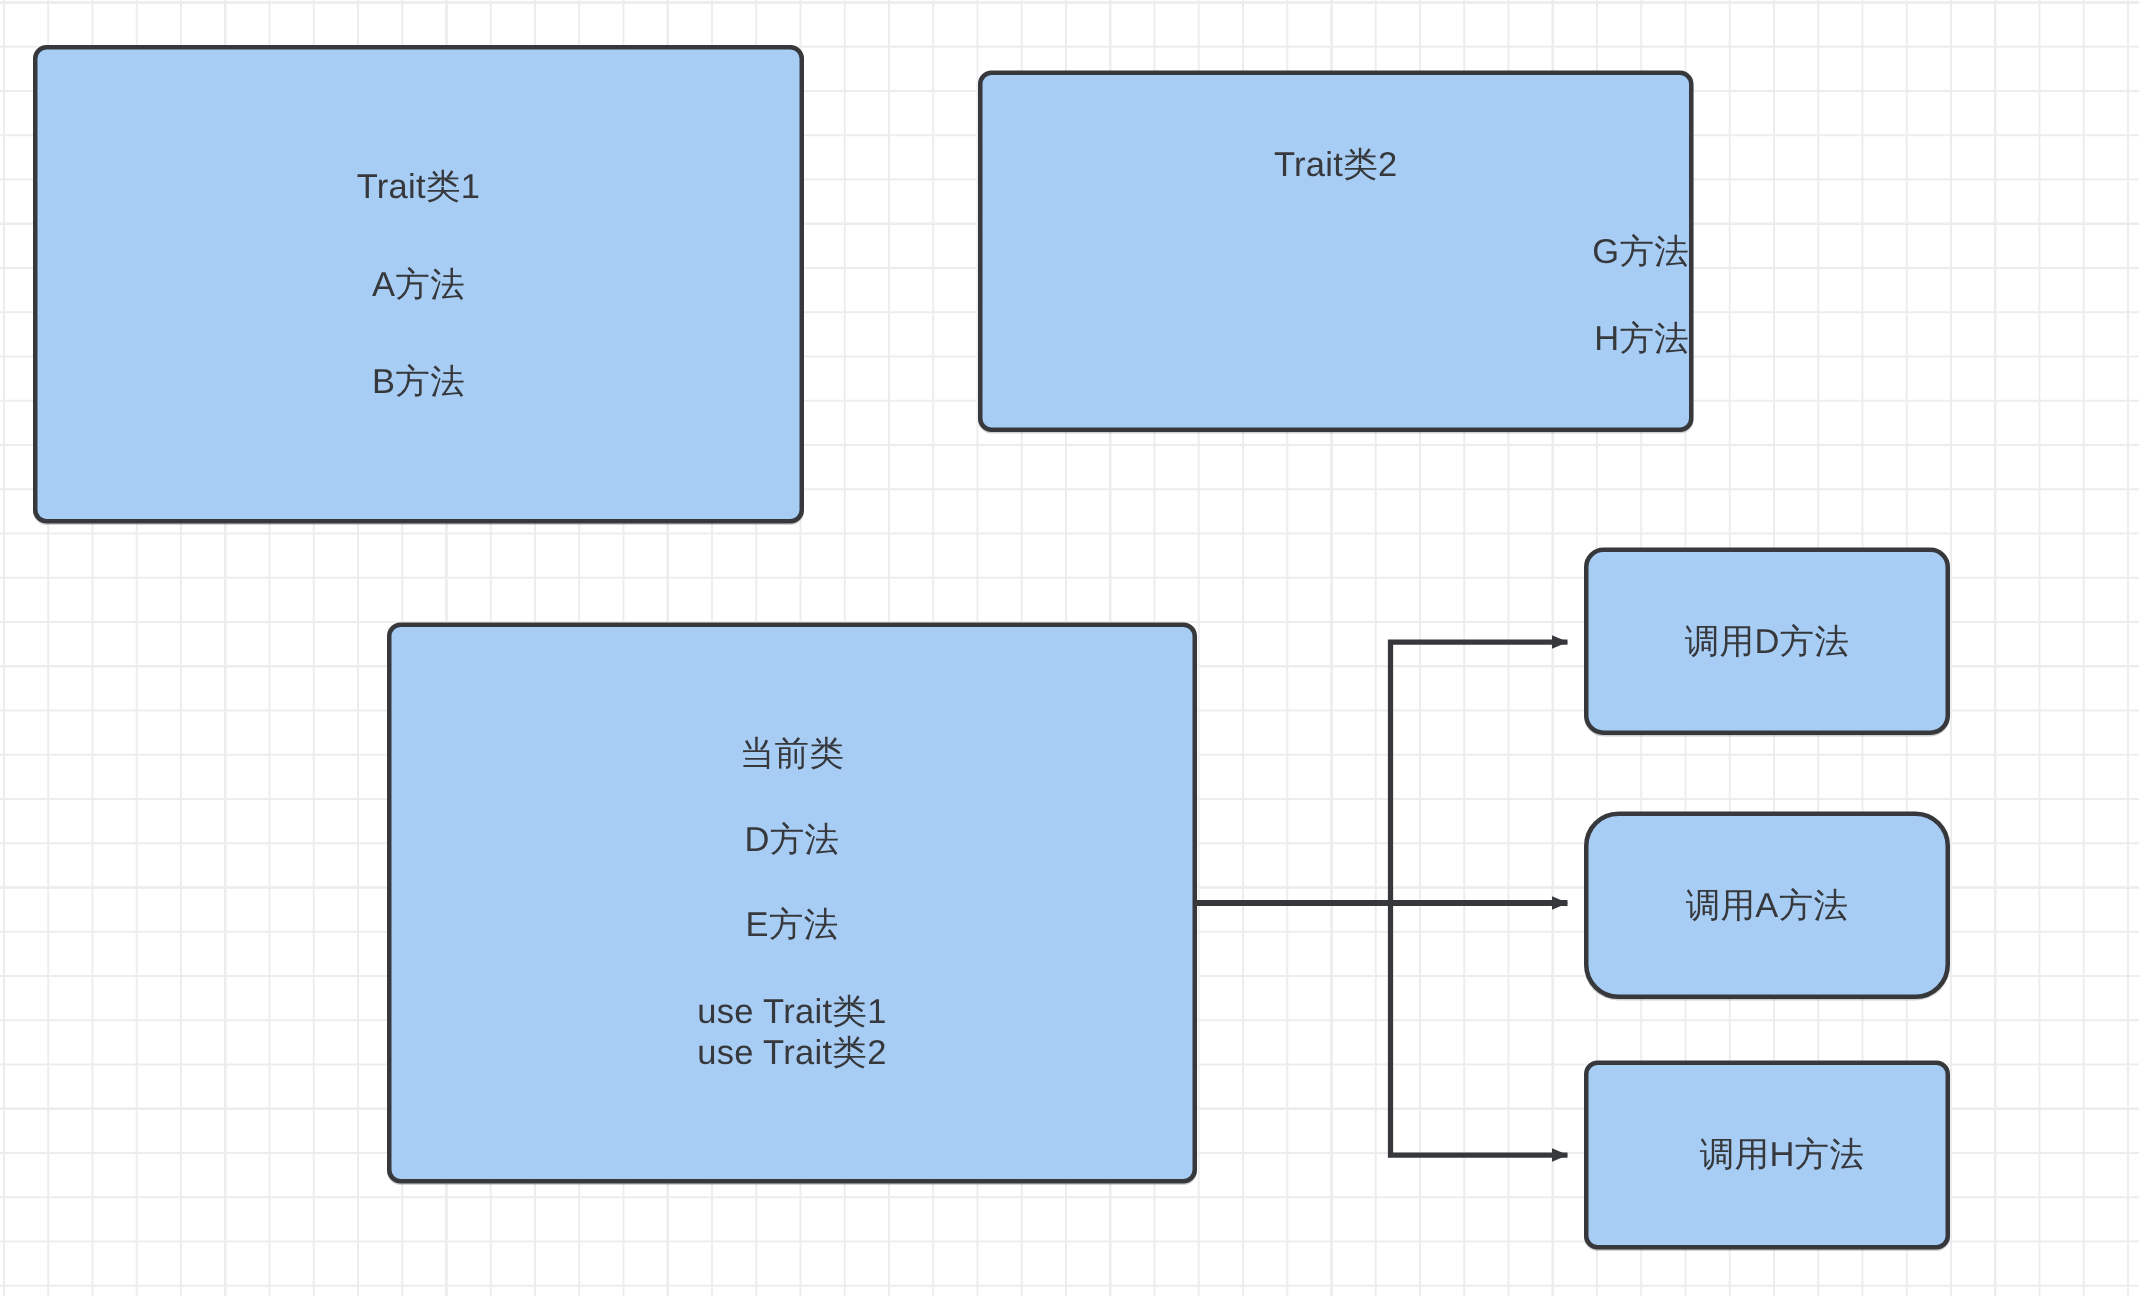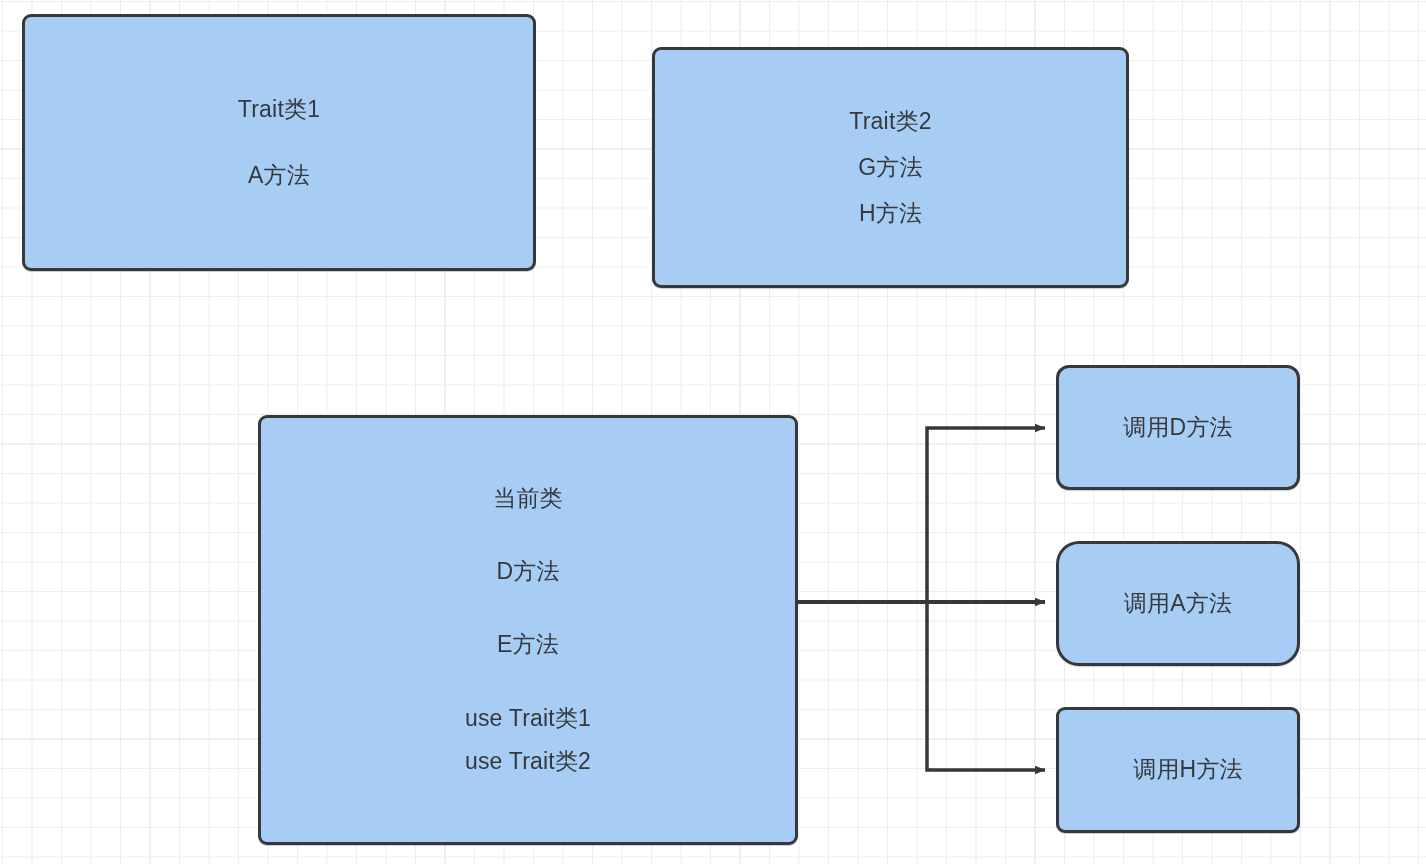--- a/index.html
+++ b/index.html
@@ -66,29 +66,29 @@
   
   .node.spaced .line + .line {
     margin-top: 40px;
   }
   .node.spaced .line.tight {
     margin-top: 0;
     text-align: center;
   }
   
   #node-trait1 {
-    left: 22px;  top: 14px;  width: 514px;  height: 257px;
+    left: 22px;  top: 30px;  width: 514px;  height: 319px;
   }
   #node-trait1 .line + .line { margin-top: 40px; }
   #node-trait2 {
     left: 652px; top: 47px;  width: 477px;  height: 241px;
   }
-  #node-trait2 .line + .line { margin-top: 21px; }
+  #node-trait2 .line + .line { margin-top: 33px; text-align: right; }
   #node-current {
-    left: 258px; top: 415px; width: 540px;  height: 430px; gap: 16px;
+    left: 258px; top: 415px; width: 540px;  height: 374px;
   }
   #node-current .line + .line { margin-top: 32px; }
   #node-current .line.tight { margin-top: 2px; }
   #node-call-d {
     left: 1056px; top: 365px; width: 244px; height: 125px; border-radius: 13px;
   }
   #node-call-a {
     left: 1056px; top: 541px; width: 244px; height: 125px; border-radius: 23px;
   }
   #node-call-h {
@@ -110,20 +110,21 @@
     <path d="M 798,602 L 1045,602" fill="none" stroke="#36383c" stroke-width="4" marker-end="url(#arrowhead)"></path>
 
     <path d="M 927,602 L 927,428 L 1045,428" fill="none" stroke="#36383c" stroke-width="3.5" stroke-linejoin="miter" marker-end="url(#arrowhead)"></path>
 
     <path d="M 927,602 L 927,770 L 1045,770" fill="none" stroke="#36383c" stroke-width="3.5" stroke-linejoin="miter" marker-end="url(#arrowhead)"></path>
   </svg>
 
   <div class="node spaced" id="node-trait1">
     <span class="line">Trait类1</span>
     <span class="line">A方法</span>
+    <span class="line">B方法</span>
   </div>
 
   <div class="node spaced" id="node-trait2">
     <span class="line">Trait类2</span>
     <span class="line">G方法</span>
     <span class="line">H方法</span>
   </div>
 
   <div class="node spaced" id="node-current">
     <span class="line">当前类</span>

